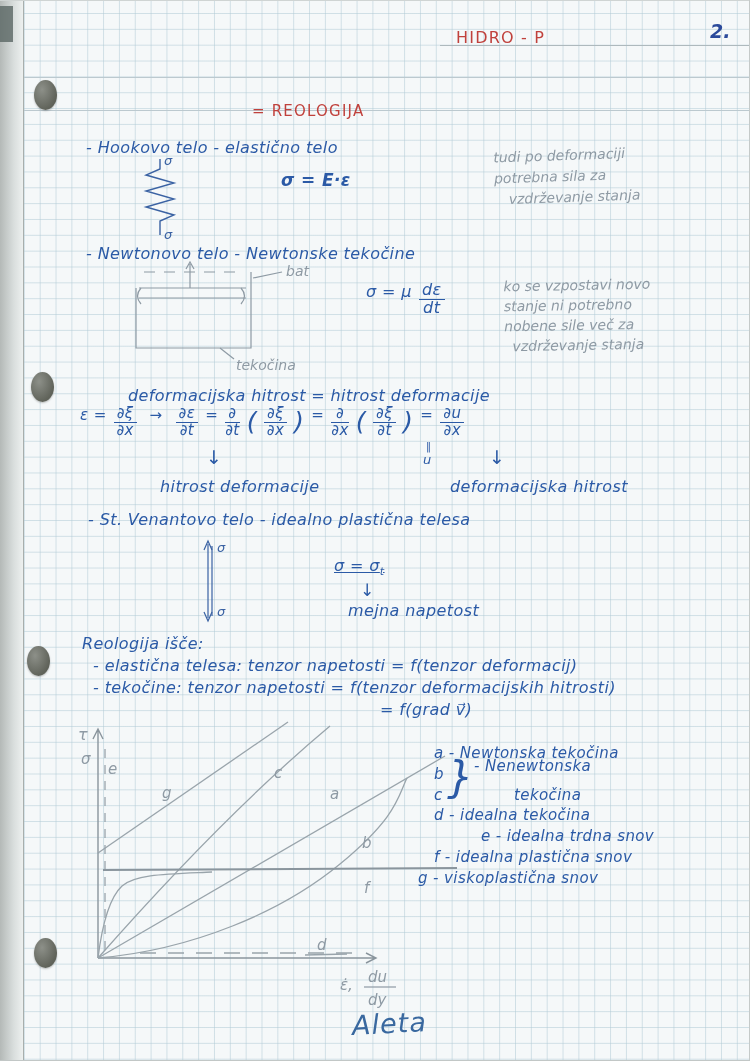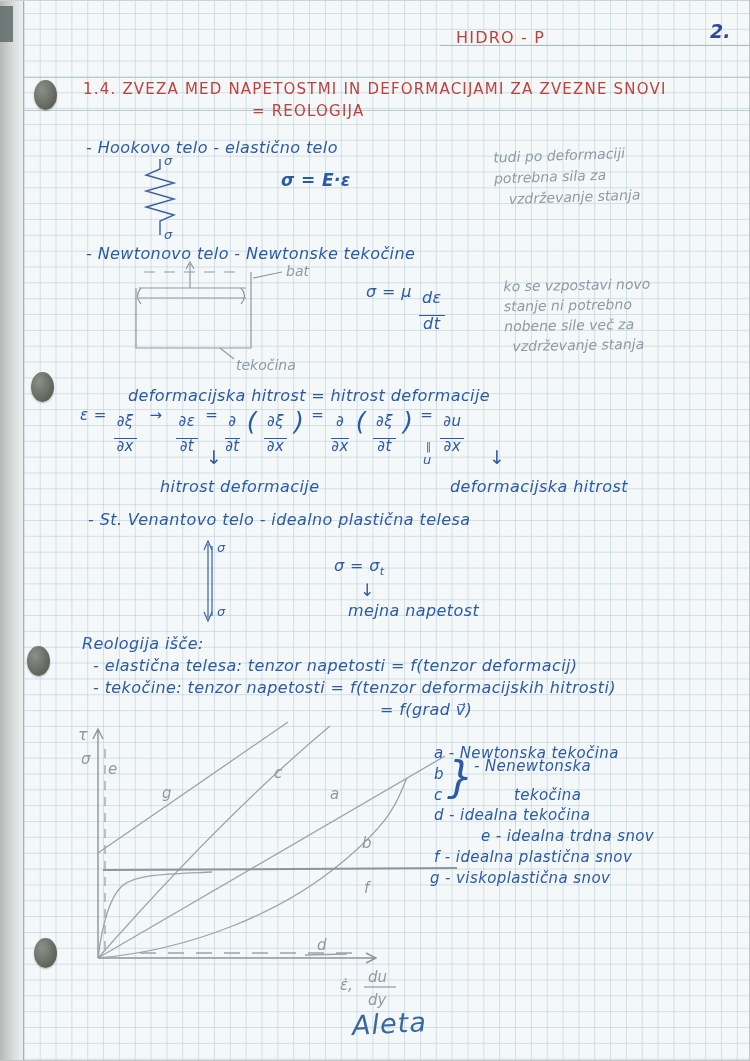--- a/index.html
+++ b/index.html
@@ -14,21 +14,21 @@
     background-position:8px 13px;
     font-family:"DejaVu Sans", sans-serif;
   }
   .abs { position:absolute; }
   .hw { font-style:italic; color:#2b5aa6; letter-spacing:.4px; font-size:16px; white-space:nowrap; }
   .hw-red { color:#c0413c; letter-spacing:1.2px; font-size:15px; white-space:nowrap; }
   .pencil { font-style:italic; color:#8e9aa4; font-size:14px; white-space:nowrap; }
   .rule { background:#aeb9bd; height:1px; }
   .faintrule { background:#bcc9cf; height:1px; }
   .frac { display:inline-block; text-align:center; vertical-align:-0.6em; line-height:1.05; }
-  .frac .num { display:block; border-bottom:1.4px solid currentColor; padding:8px 3px; }
+  .frac .num { display:block; border-bottom:1.4px solid currentColor; padding:0 3px; }
   .frac .den { display:block; }
   .paren { font-size:1.7em; font-weight:300; vertical-align:-0.28em; }
   .eqrow { display:flex; align-items:flex-start; gap:7px; font-size:15px; }
   .edge-left { position:absolute; left:0; top:0; width:24px; height:1061px;
     background:linear-gradient(90deg,#b4b9b7,#d9dedd 60%,#edf0ef); border-right:1px solid #a8aeac; }
   .hole { position:absolute; width:23px; height:30px; border-radius:50%;
     background:radial-gradient(ellipse at 35% 32%, #8d9089, #5f6259 72%); box-shadow:0 1px 2px rgba(0,0,0,.25); }
   .corner-mark { position:absolute; left:0; top:6px; width:13px; height:36px; background:#5a6664; opacity:.8; }
   .edge-top { position:absolute; left:0; top:0; width:100%; height:1px; background:#cfd4d3; }
   .edge-right { position:absolute; right:0; top:0; width:1px; height:100%; background:#c5cac9; }
@@ -41,21 +41,20 @@
 
 <div class="page">
 
   <div class="abs faintrule" style="left:24px; top:77px; width:726px;"></div>
   <div class="abs faintrule" style="left:24px; top:110px; width:726px;"></div>
   <div class="abs rule" style="left:440px; top:45px; width:310px;"></div>
 
   <div class="abs hw-red" style="left:456px; top:28px; font-size:16px;">HIDRO - P</div>
   <div class="abs" style="left:710px; top:20px; font-size:19px; font-weight:bold; font-style:italic; color:#2b4a9b;">2.</div>
 
-  <div class="abs hw-red" style="left:83px; top:80px;">1.4. ZVEZA MED NAPETOSTMI IN DEFORMACIJAMI ZA ZVEZNE SNOVI</div>
   <div class="abs hw-red" style="left:252px; top:102px;">= REOLOGIJA</div>
 
   <div class="abs hw" style="left:86px; top:138px;">- Hookovo telo - elastično telo</div>
   <svg class="abs" style="left:136px; top:153px;" width="50" height="90" viewBox="0 0 50 90">
     <path d="M24,6 L24,16 L10,22 L38,30 L10,38 L38,46 L10,54 L38,62 L24,68 L24,82" fill="none" stroke="#3a62a3" stroke-width="1.4"></path>
     <text x="28" y="12" font-size="13" fill="#3a62a3">σ</text>
     <text x="28" y="86" font-size="13" fill="#3a62a3">σ</text>
   </svg>
   <div class="abs hw" style="left:281px; top:170px; font-size:17px;font-weight:bold;">σ = E·ε</div>
   <div class="abs" style="left:494px; top:147px; transform:rotate(-2deg);">
@@ -142,21 +141,21 @@
   <div class="abs hw" style="left:88px; top:510px;">- St. Venantovo telo - idealno plastična telesa</div>
   <svg class="abs" style="left:194px; top:536px;" width="46" height="90" viewBox="0 0 46 90">
     <g fill="none" stroke="#3a62a3" stroke-width="1.2">
       <path d="M14,8 L14,82 M18,10 L18,80"></path>
       <path d="M10,14 L14,5 L18,14"></path>
       <path d="M10,76 L14,85 L18,76"></path>
     </g>
     <text x="23" y="16" font-size="13" fill="#3a62a3">σ</text>
     <text x="23" y="80" font-size="13" fill="#3a62a3">σ</text>
   </svg>
-  <div class="abs hw" style="left:334px; top:556px;"><span>σ = σ</span><sub style="font-size:11px;">t</sub></div>
+  <div class="abs hw" style="left:334px; top:556px;text-decoration:underline;"><span>σ = σ</span><sub style="font-size:11px;">t</sub></div>
   <div class="abs hw" style="left:360px; top:580px; font-size:17px;">↓</div>
   <div class="abs hw" style="left:348px; top:601px;">mejna napetost</div>
 
   <div class="abs hw" style="left:82px; top:634px;">Reologija išče:</div>
   <div class="abs hw" style="left:93px; top:656px;">- elastična telesa: tenzor napetosti = f(tenzor deformacij)</div>
   <div class="abs hw" style="left:93px; top:678px;">- tekočine: tenzor napetosti = f(tenzor deformacijskih hitrosti)</div>
   <div class="abs hw" style="left:380px; top:700px;">= f(grad v⃗)</div>
 
   <svg class="abs" style="left:62px; top:712px;" width="410" height="300" viewBox="0 0 410 300">
     <g fill="none" stroke="#8a959d" stroke-width="1.4">
@@ -193,21 +192,21 @@
 
   <div class="abs hw" style="left:434px; top:744px; font-size:15px;"><span>a</span> <span>- Newtonska tekočina</span></div>
   <div class="abs hw" style="left:434px; top:765px; font-size:15px;"><span>b</span></div>
   <div class="abs hw" style="left:434px; top:786px; font-size:15px;"><span>c</span></div>
   <div class="abs hw" style="left:447px; top:753px; font-size:42px; font-weight:300;">}</div>
   <div class="abs hw" style="left:474px; top:757px; font-size:15px;">- Nenewtonska</div>
   <div class="abs hw" style="left:514px; top:786px; font-size:15px;">tekočina</div>
   <div class="abs hw" style="left:434px; top:806px; font-size:15px;"><span>d</span> <span>- idealna tekočina</span></div>
   <div class="abs hw" style="left:434px; top:827px; font-size:15px;margin-left:47px;"><span>e</span> <span>- idealna trdna snov</span></div>
   <div class="abs hw" style="left:434px; top:848px; font-size:15px;"><span>f</span> <span>- idealna plastična snov</span></div>
-  <div class="abs hw" style="left:430px; top:869px; font-size:15px;"><span>g</span> <span>- viskoplastična snov</span></div>
+  <div class="abs hw" style="left:418px; top:869px; font-size:15px;"><span>g</span> <span>- viskoplastična snov</span></div>
 
   <div class="abs sig" style="left:352px; top:1008px;">Aleta</div>
 
   <div class="edge-left"></div>
   <div class="corner-mark"></div>
   <div class="hole" style="left:34px; top:80px;"></div>
   <div class="hole" style="left:31px; top:372px;"></div>
   <div class="hole" style="left:27px; top:646px;"></div>
   <div class="hole" style="left:34px; top:938px;"></div>
   <div class="edge-top"></div>

